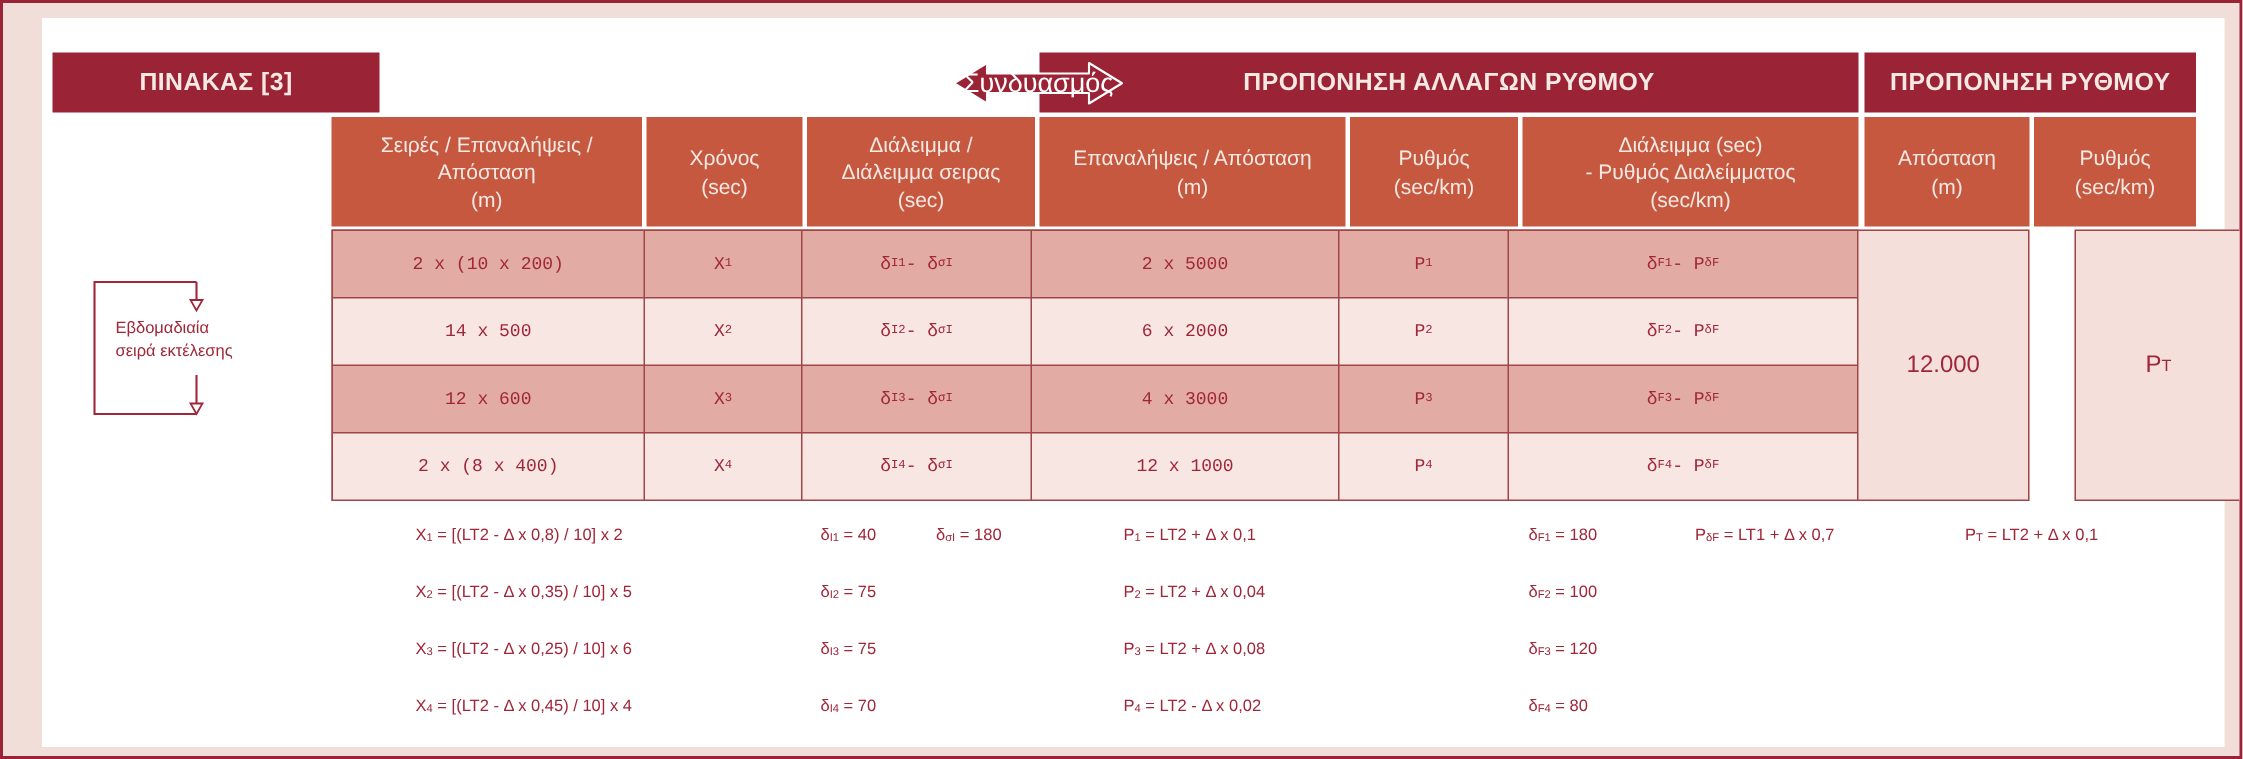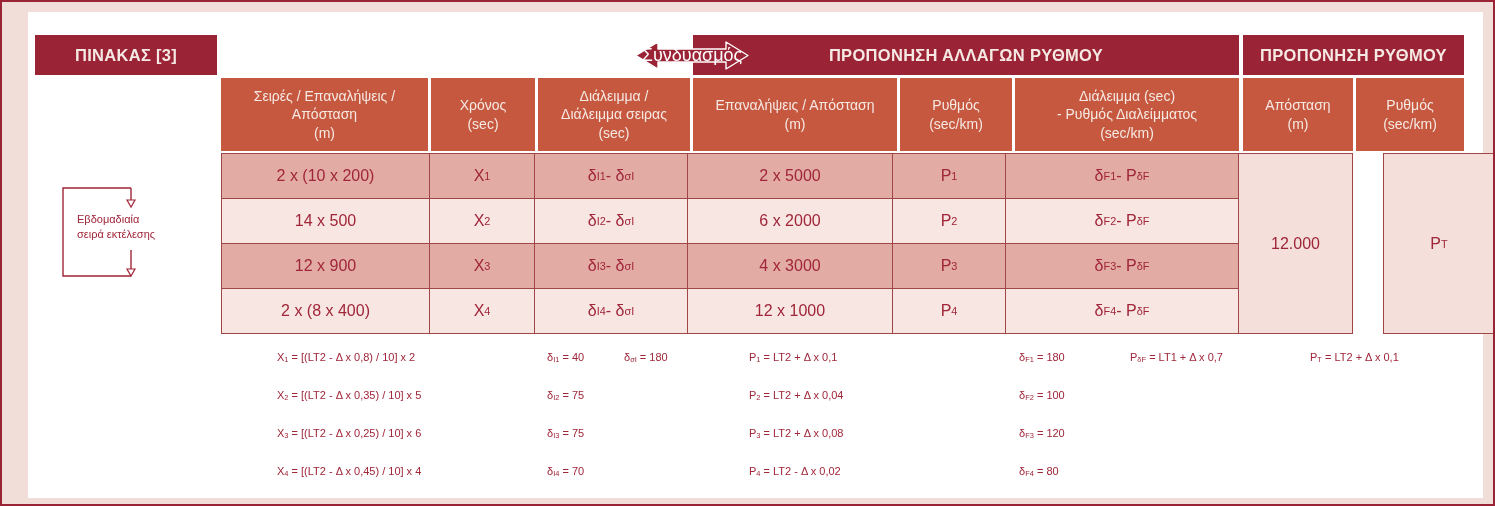--- a/index.html
+++ b/index.html
@@ -17,21 +17,21 @@
     background:var(--panel-bg,#ffffff);
   }
   
   .h1{
     position:absolute;top:33px;height:40px;
     background:var(--maroon,#9a2336);
     color:var(--header-text,#f6e9e3);
     font-weight:bold;font-size:16.5px;letter-spacing:.3px;
     display:flex;align-items:center;justify-content:center;
   }
-  .cl{left:33px;width:182px}
+  .cl{left:33px;width:218px}
   .cg1{left:219px;width:469px}
   .cg2{left:691px;width:546px}
   .cg3{left:1241px;width:221px}
   
   .combi{position:absolute;left:632px;top:37px;width:116px;height:33px;}
   .combi svg{position:absolute;left:0;top:0}
   .combi-label{
     position:absolute;left:0;top:0;width:116px;height:33px;
     display:flex;align-items:center;justify-content:center;
     color:#ffffff;font-size:18px;font-weight:normal;
@@ -57,21 +57,21 @@
     position:absolute;left:219px;top:151px;
     display:grid;
     grid-template-columns:207px 104px 152px 204px 112px 232px;
     grid-template-rows:repeat(4,44px);
     gap:1px;
     background:var(--grid-line,#a04646);
     border:1px solid var(--grid-line,#a04646);
   }
   .bc{
     display:flex;align-items:center;justify-content:center;
-    font-size:16px;color:var(--text-red,#a02639);
+    font-size:12px;color:var(--text-red,#a02639);font-family:Liberation Mono, monospace;
   }
   .rd{background:var(--row-dark,#e2aba3)}
   .rl{background:var(--row-light,#f8e6e2)}
   
   .merged{position:absolute;left:1236px;top:151px;height:181px;display:flex;gap:31px;}
   .mc{
     box-sizing:border-box;height:181px;
     border:1px solid var(--grid-line,#a04646);
     background:var(--merged-bg,#f4dfdb);
     display:flex;align-items:center;justify-content:center;
@@ -152,21 +152,21 @@
     <div class="bc rd">P<sub>1</sub></div>
     <div class="bc rd">δ<sub>F1</sub> - P<sub>δF</sub></div>
 
     <div class="bc rl">14 x 500</div>
     <div class="bc rl">X<sub>2</sub></div>
     <div class="bc rl">δ<sub>Ι2</sub> - δ<sub>σΙ</sub></div>
     <div class="bc rl">6 x 2000</div>
     <div class="bc rl">P<sub>2</sub></div>
     <div class="bc rl">δ<sub>F2</sub> - P<sub>δF</sub></div>
 
-    <div class="bc rd">12 x 900</div>
+    <div class="bc rd">12 x 600</div>
     <div class="bc rd">X<sub>3</sub></div>
     <div class="bc rd">δ<sub>Ι3</sub> - δ<sub>σΙ</sub></div>
     <div class="bc rd">4 x 3000</div>
     <div class="bc rd">P<sub>3</sub></div>
     <div class="bc rd">δ<sub>F3</sub> - P<sub>δF</sub></div>
 
     <div class="bc rl">2 x (8 x 400)</div>
     <div class="bc rl">X<sub>4</sub></div>
     <div class="bc rl">δ<sub>Ι4</sub> - δ<sub>σΙ</sub></div>
     <div class="bc rl">12 x 1000</div>

